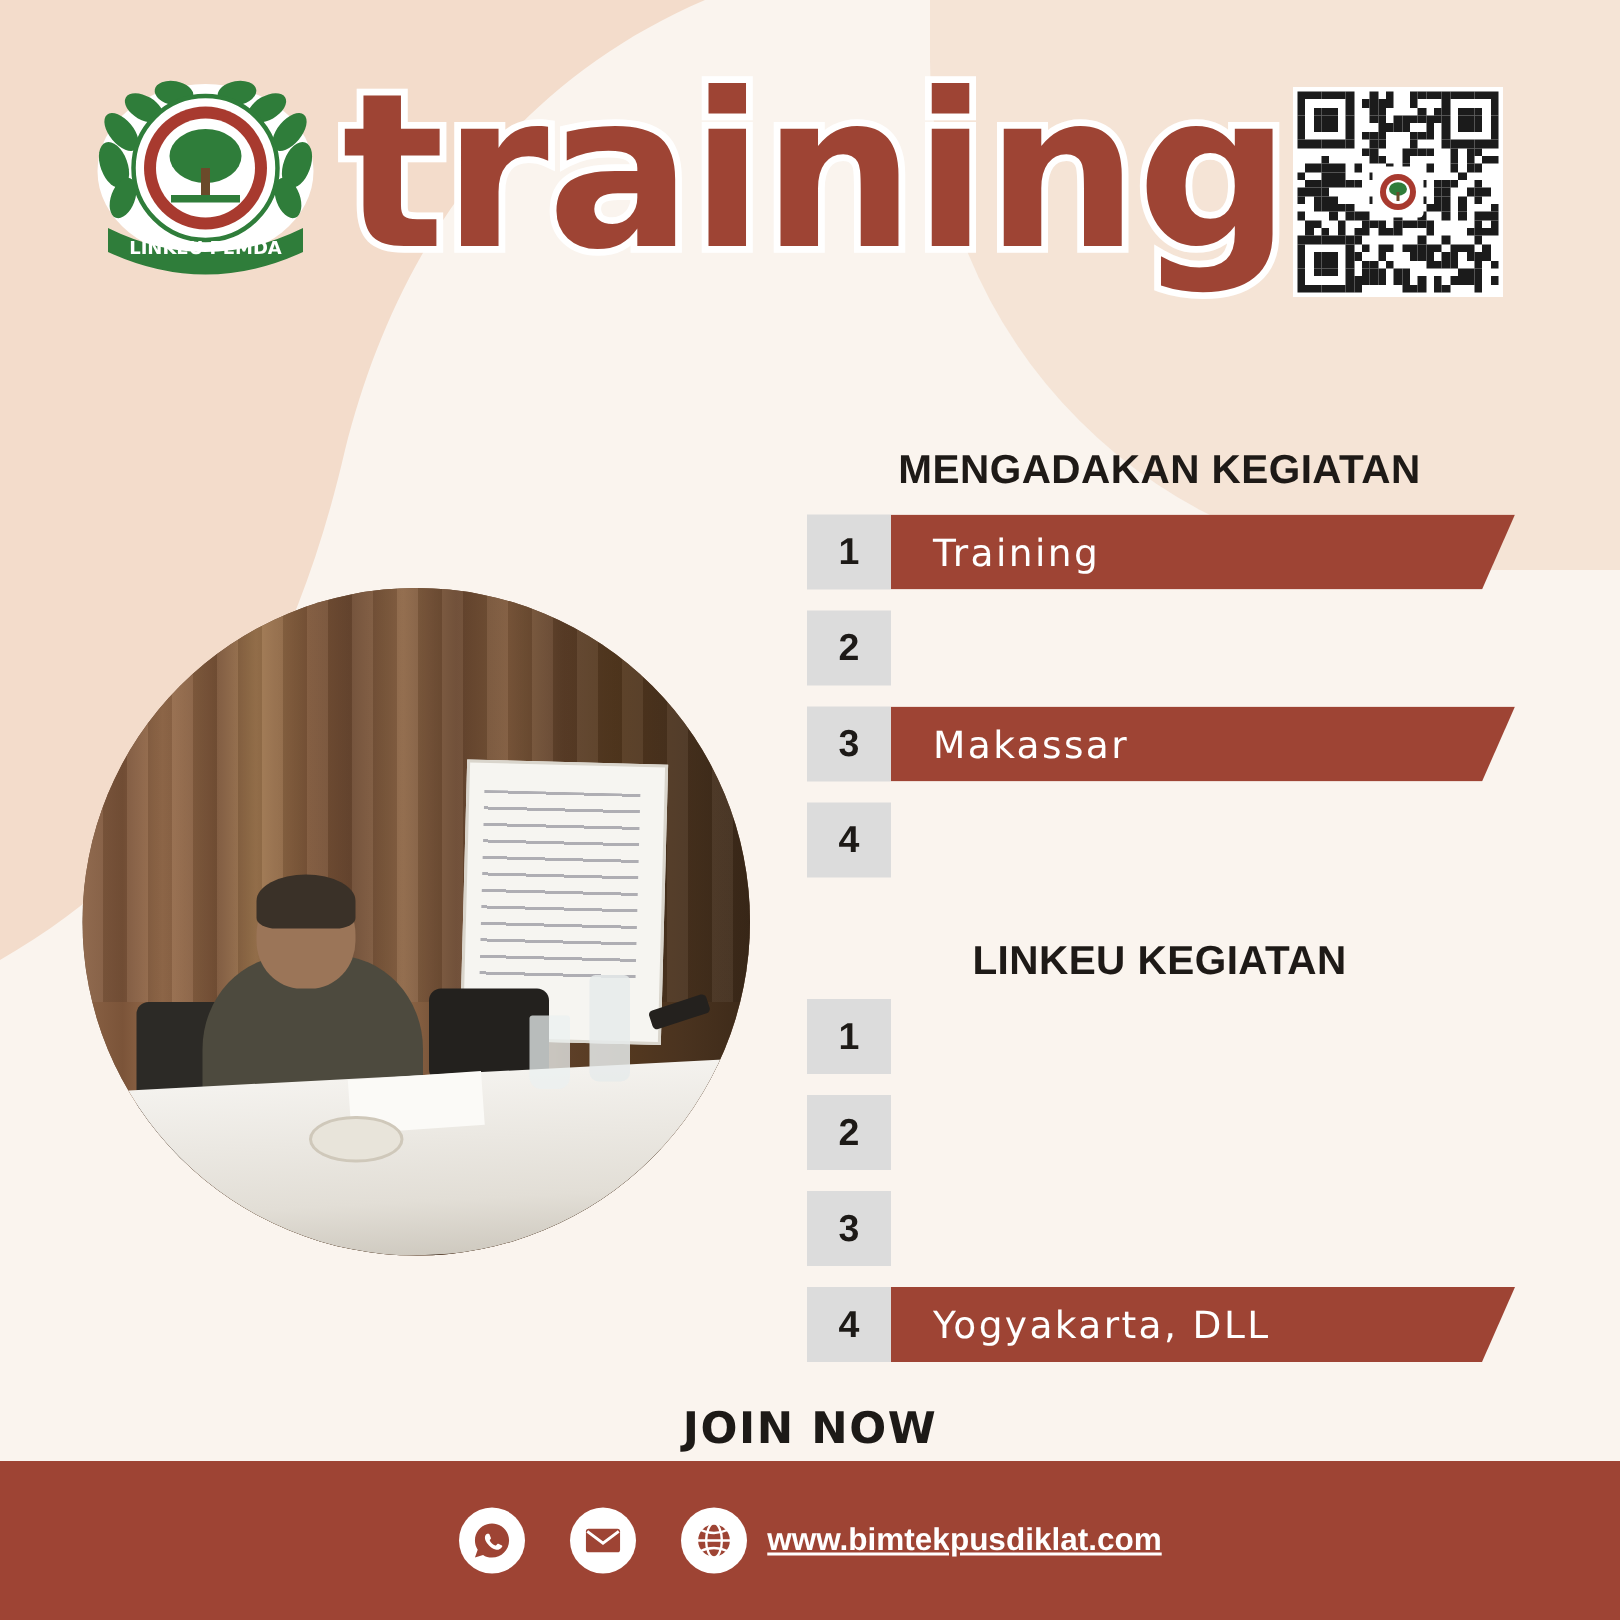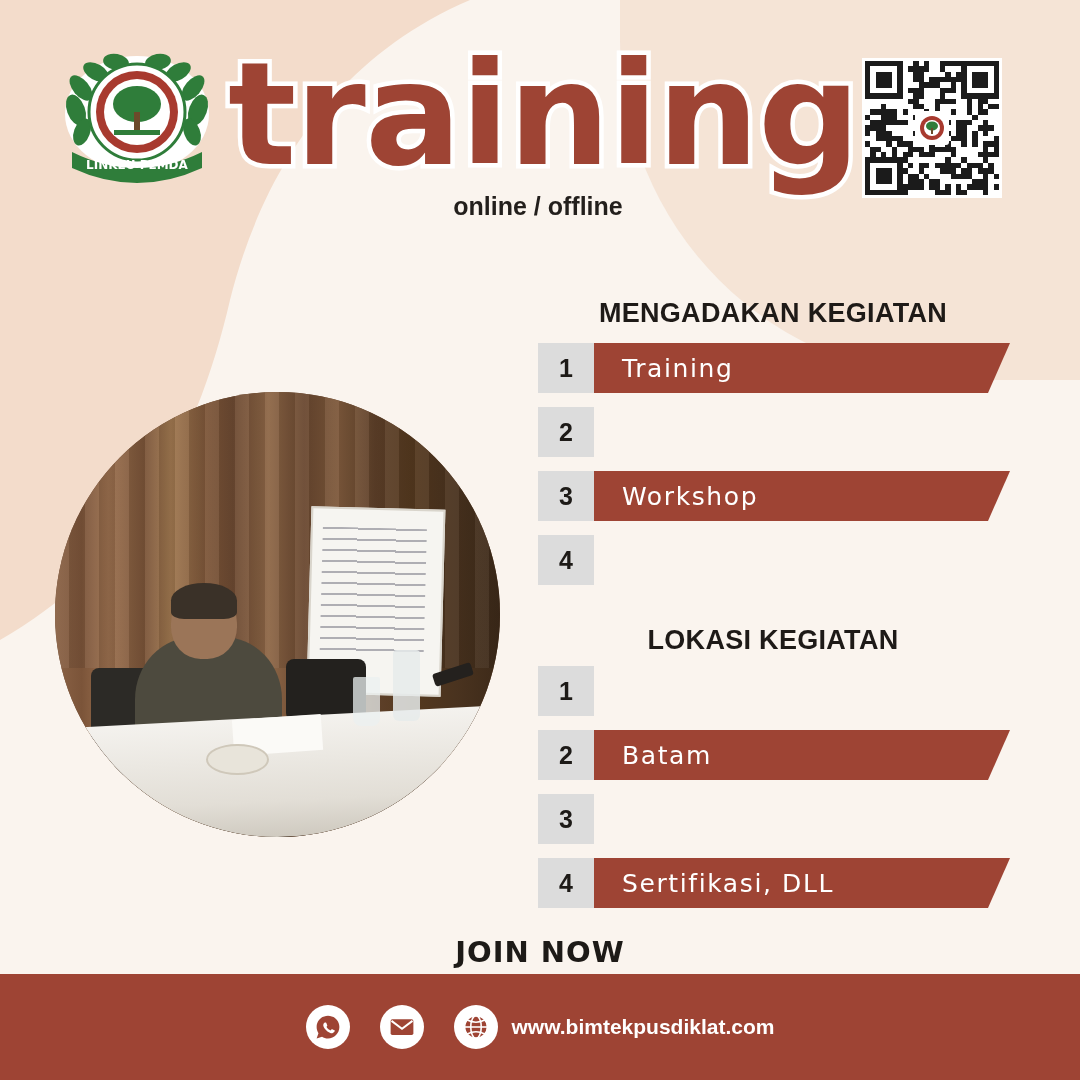--- a/index.html
+++ b/index.html
@@ -279,21 +279,21 @@
   .fitem { display: flex; align-items: center; gap: 14px; }
   .fcircle {
     width: 44px; height: 44px; border-radius: 50%;
     background: #ffffff;
     display: flex; align-items: center; justify-content: center;
     flex: 0 0 44px;
   }
   .fcircle svg { width: 28px; height: 28px; }
   .phones { line-height: 1.25; font-size: 19px; font-weight: 700; }
   .ftext { font-size: 21px; font-weight: 700; }
-  .ftext.link { }
+  .ftext.link { text-decoration: underline; }
 </style>
 </head>
 <body>
 
 <div class="bg-base"></div>
 <div class="bg-peach2"></div>
 <div class="bg-peach"></div>
 <div class="bg-light"></div>
 <div class="bg-soft"></div>
 
@@ -323,21 +323,20 @@
         <ellipse cx="85" cy="56" rx="24" ry="18" fill="#2f7d3a"></ellipse>
         <rect x="82" y="64" width="6" height="18" fill="#6b4a2a"></rect>
         <rect x="62" y="82" width="46" height="5" fill="#2f7d3a"></rect>
       </g>
       <path d="M20 104 Q85 136 150 104 L150 120 Q85 150 20 120 Z" fill="#2f7d3a"></path>
       <text x="85" y="121" font-family="DejaVu Sans, sans-serif" font-size="12" font-weight="bold" fill="#ffffff" text-anchor="middle">LINKEU PEMDA</text>
     </svg>
   </div>
 
   <div class="title-training">training</div>
-  <div class="title-sub">online / offline</div>
 
   <div class="qr">
     <div class="qr-grid" id="qr-grid">
         <i style="background:#1b1b1b"></i>
         <i style="background:#1b1b1b"></i>
         <i style="background:#1b1b1b"></i>
         <i style="background:#1b1b1b"></i>
         <i style="background:#1b1b1b"></i>
         <i style="background:#1b1b1b"></i>
         <i style="background:#1b1b1b"></i>
@@ -993,41 +992,40 @@
 
 <div class="row" style="top:343px">
   <div class="num">1</div>
   <div class="bar">Training</div>
 </div>
 <div class="row" style="top:407px">
   <div class="num">2</div>
 </div>
 <div class="row" style="top:471px">
   <div class="num">3</div>
-  <div class="bar">Workshop</div>
+  <div class="bar">Makassar</div>
 </div>
 <div class="row" style="top:535px">
   <div class="num">4</div>
 </div>
 
-<div class="section-title" id="t-locations">LOKASI KEGIATAN</div>
+<div class="section-title" id="t-locations">LINKEU KEGIATAN</div>
 
 <div class="row" style="top:666px">
   <div class="num">1</div>
 </div>
 <div class="row" style="top:730px">
   <div class="num">2</div>
-  <div class="bar">Batam</div>
 </div>
 <div class="row" style="top:794px">
   <div class="num">3</div>
 </div>
 <div class="row" style="top:858px">
   <div class="num">4</div>
-  <div class="bar">Sertifikasi, DLL</div>
+  <div class="bar">Yogyakarta, DLL</div>
 </div>
 
 <div class="join">JOIN NOW</div>
 
 <div class="footer">
 
   <div class="fitem">
     <span class="fcircle">
       <svg viewBox="0 0 32 32" xmlns="http://www.w3.org/2000/svg">
         <path fill="#9e4434" d="M16 3C8.8 3 3 8.8 3 16c0 2.6.8 5 2.1 7L3 29l6.2-2C11 28.3 13.4 29 16 29c7.2 0 13-5.8 13-13S23.2 3 16 3zm7.4 18.2c-.3.9-1.8 1.7-2.5 1.8-.6.1-1.4.1-2.3-.2-2.2-.7-4.3-2.2-6-4.4-1.2-1.5-2-3.2-2-4.4 0-1.3.6-2.4 1.1-2.7.3-.3.8-.4 1.1-.4h.5c.3 0 .5 0 .8.6l1 2.4c.1.3.1.5 0 .7l-.5.7c-.2.2-.4.4-.2.8.3.6 1 1.6 1.8 2.3 1 .9 1.9 1.2 2.3 1.4.3.1.5.1.7-.1l.9-1c.2-.3.5-.3.8-.2l2.3 1.1c.4.2.6.3.6.5.1.2.1.7-.4 1.1z"></path>

